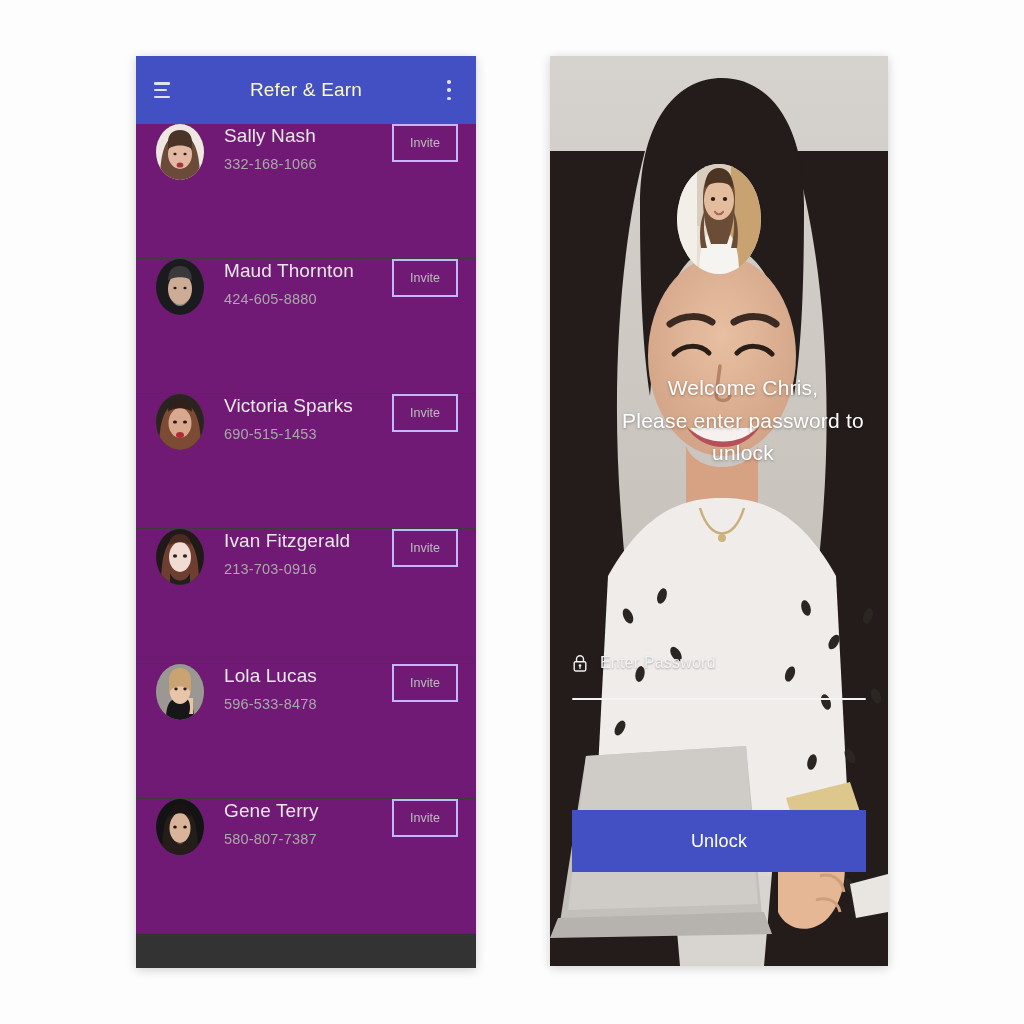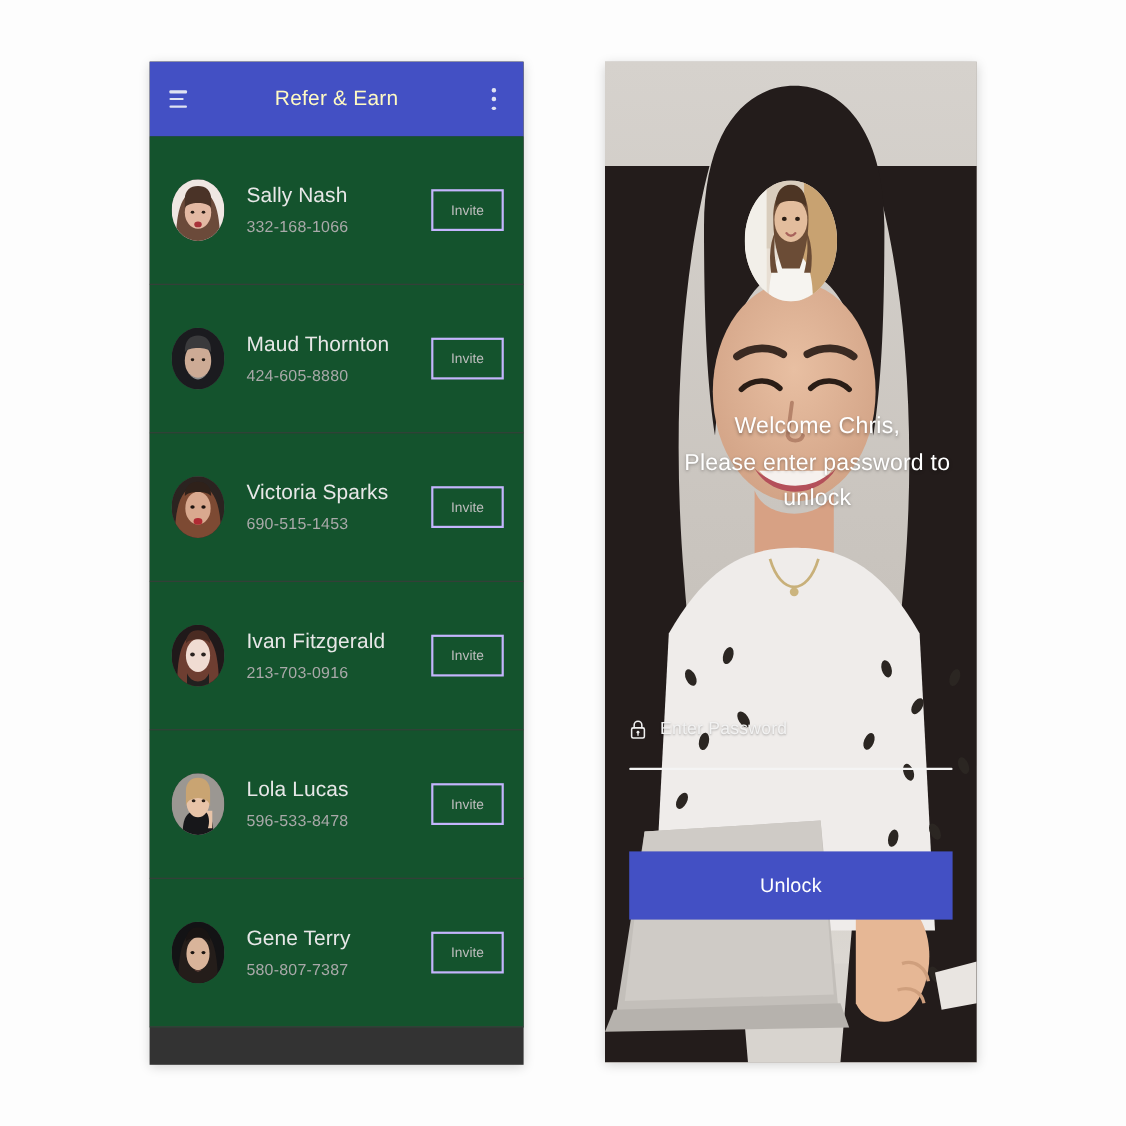--- a/index.html
+++ b/index.html
@@ -29,23 +29,23 @@
   .appbar-title {
     position:absolute; left:0; right:0; text-align:center;
     color:#fef9c3; font-size:19px; letter-spacing:.2px; pointer-events:none;
   }
   .kebab { margin-left:auto; width:18px; height:20px; display:flex; flex-direction:column;
            align-items:center; justify-content:space-between; cursor:pointer; position:relative; z-index:2; }
   .kebab i { width:3.5px; height:3.5px; border-radius:50%; background:#dfe2f2; display:block; }
 
   .contact-list { background:#333333; }
   .contact-row {
-    position:relative; height:135px; display:flex; align-items:center;
+    position:relative; height:135px; display:flex; align-items:flex-start;
     padding:0 18px 0 20px; border-bottom:1px solid #3c3c3c;
-    background:#14532d;
+    background:#701a75;
   }
   .avatar {
     width:48px; height:56px; border-radius:50%; flex:0 0 auto;
     background:#4a4a4a; overflow:hidden; position:relative;
   }
   .avatar svg { display:block; width:100%; height:100%; }
   .contact-text { margin-left:20px; flex:1 1 auto; min-width:0; }
   .contact-name { color:#e7e7e7; font-size:19px; line-height:1.25; letter-spacing:.1px; }
   .contact-phone { color:#a9a9a9; font-size:14.5px; margin-top:8px; letter-spacing:.2px; }
   .invite-btn {
@@ -80,21 +80,21 @@
   .pw-row { display:flex; align-items:center; gap:12px; }
   .lock-icon { width:16px; height:18px; flex:0 0 auto; }
   .lock-icon svg { display:block; width:100%; height:100%; }
   .pw-placeholder {
     color:#f2f2f2; font-size:16px; letter-spacing:.2px;
     text-shadow:0 1px 2px rgba(0,0,0,.3);
   }
   .pw-underline { margin-top:26px; height:2px; background:#f4f4f4; border-radius:1px; }
 
   .unlock-btn {
-    position:absolute; left:22px; right:22px; top:718px; height:62px; z-index:4;
+    position:absolute; left:22px; right:22px; top:754px; height:62px; z-index:4;
     background:#4350c4; border:none; color:#ffffff; font-size:18px;
     font-family:"Liberation Sans", sans-serif; cursor:pointer;
     display:flex; align-items:center; justify-content:center; letter-spacing:.2px;
   }
   .signin-again {
     position:absolute; left:0; right:0; top:820px; text-align:center; z-index:4;
     color:#f0f0f0; font-size:13.5px; cursor:pointer;
     text-shadow:0 1px 3px rgba(0,0,0,.4);
   }
 </style>

